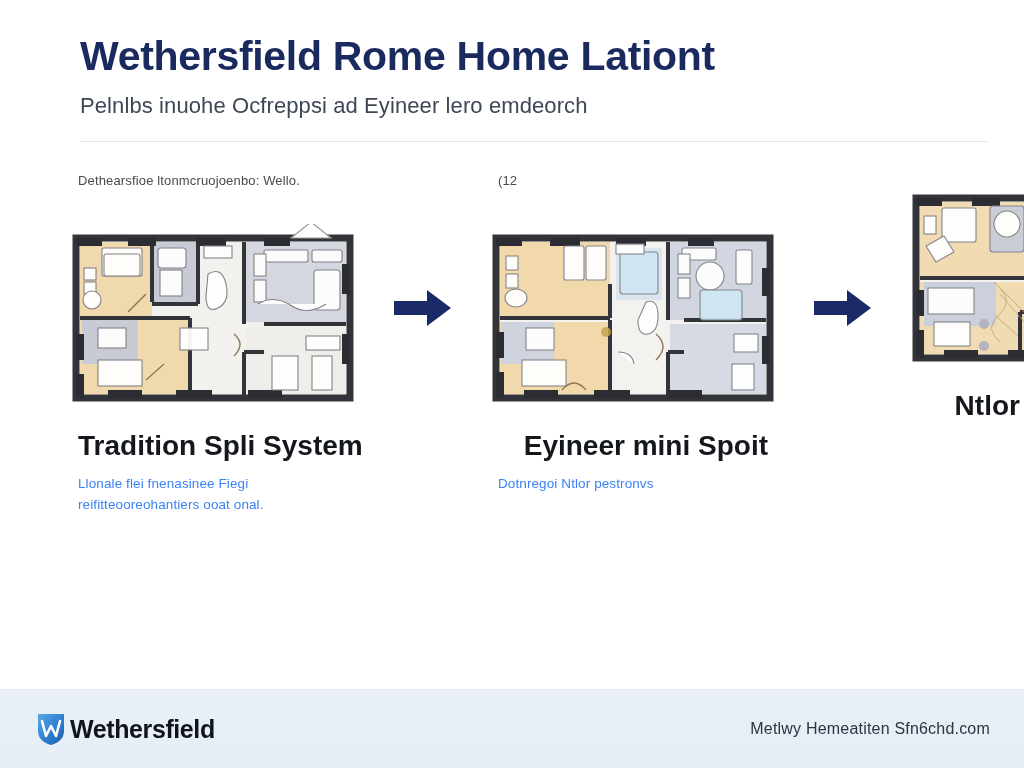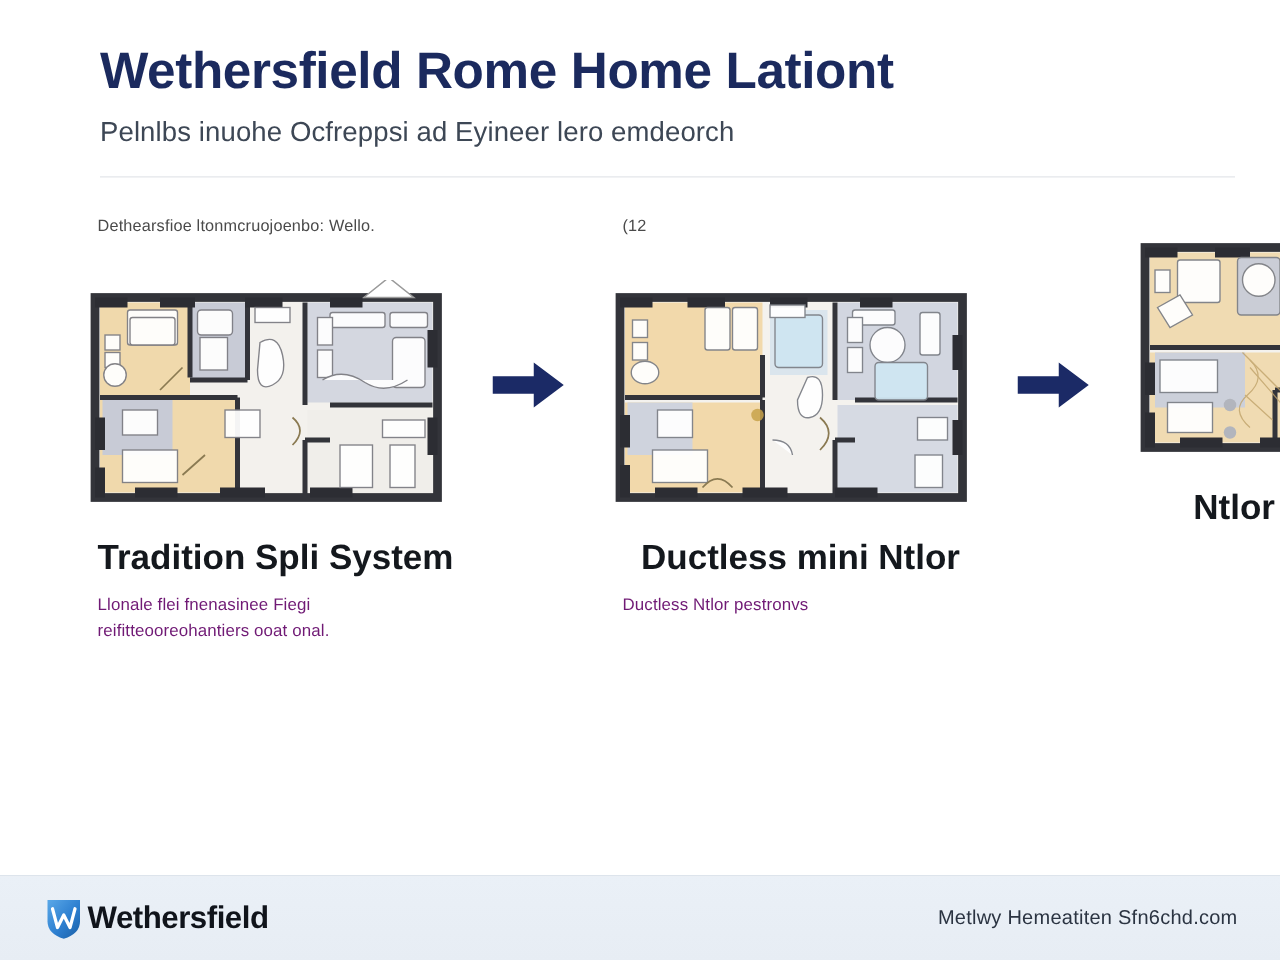--- a/index.html
+++ b/index.html
@@ -101,21 +101,21 @@
     font-weight: 700;
     color: #14181d;
     line-height: 1.15;
     white-space: nowrap;
     text-align: right;
   }
 
   .caption-body {
     margin-top: 11px;
     font-size: 13.5px;
-    color: #701a75;
+    color: #3b82f6;
     line-height: 1.55;
     letter-spacing: 0.1px;
   }
 
   .arrow-cell {
     width: 70px;
     display: flex;
     justify-content: center;
     align-items: center;
     padding-top: 116px;
@@ -125,21 +125,21 @@
     width: 58px;
     height: 40px;
   }
 
   
   .footer {
     position: absolute;
     left: 0;
     bottom: 0;
     width: 1024px;
-    height: 68px;
+    height: 79px;
     background: linear-gradient(180deg, #eaf0f7 0%, #e7edf4 100%);
     border-top: 1px solid #dde4ec;
     display: flex;
     align-items: center;
     justify-content: space-between;
     padding: 0 34px 0 36px;
   }
 
   .brand {
     display: flex;
@@ -328,22 +328,22 @@
 
           <g stroke="#8a7a52" stroke-width="1.4" fill="none">
             <path d="M74 166 q12 -14 24 0"></path>
               <path d="M168 110 q14 12 0 26"></path>
           </g>
           <circle cx="118" cy="108" r="5" fill="#c8a24a" opacity="0.85"></circle>
         </svg>
       </div>
 
       <div class="panel-caption">
-        <div class="caption-title">Ductless mini Ntlor</div>
-        <div class="caption-body">Ductless Ntlor pestronvs</div>
+        <div class="caption-title">Eyineer mini Spoit</div>
+        <div class="caption-body">Dotnregoi Ntlor pestronvs</div>
       </div>
     </div>
 
     <div class="arrow-cell">
       <svg class="arrow" viewBox="0 0 58 40">
         <path d="M0 13 L33 13 L33 2 L57 20 L33 38 L33 27 L0 27 Z" fill="#1b2a66"></path>
       </svg>
     </div>
 
     <div class="panel">

